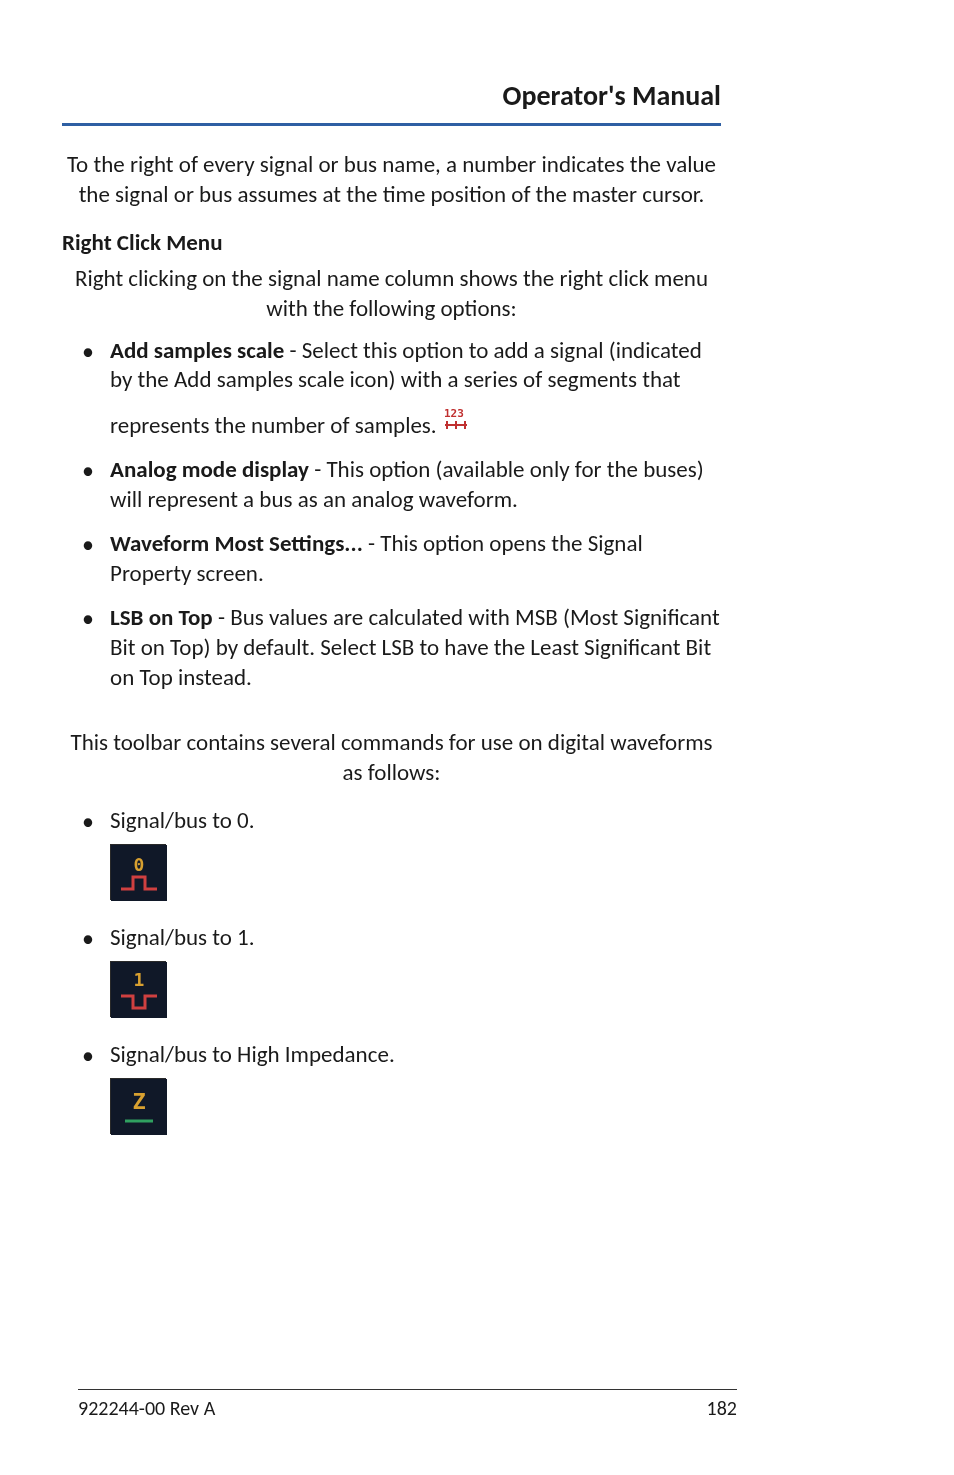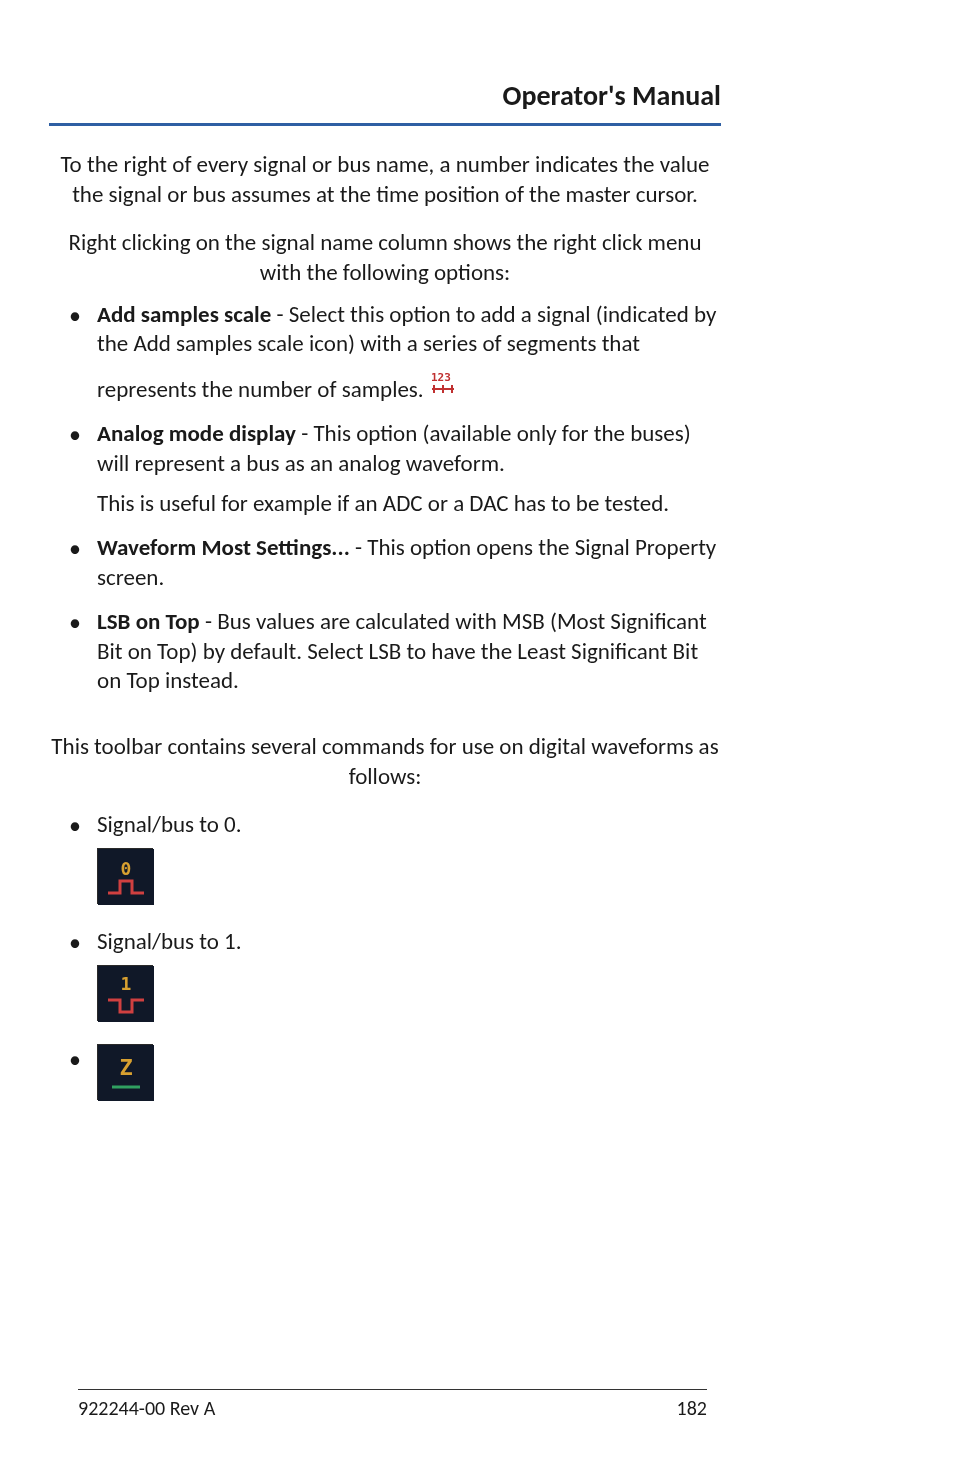--- a/index.html
+++ b/index.html
@@ -1,63 +1,63 @@
 <!DOCTYPE html>
 <html><head>
 <meta charset="utf-8">
 <style>
   * { box-sizing: border-box; margin: 0; padding: 0; }
   html, body { width: 954px; height: 1475px; background: #fff; font-family: "Calibri", "Segoe UI", Arial, sans-serif; color: #1a1a1a; }
-  .page { position: relative; width: 799px; height: 1475px; padding: 78px 78px 60px 49px; }
+  .page { position: relative; width: 799px; height: 1475px; padding: 78px 78px 60px 62px; }
   .header-title { font-size: 28px; font-weight: 700; text-align: right; margin-bottom: 10px; }
   .header-rule { border: none; border-top: 3px solid #2e5fa3; margin-bottom: 24px; }
   .body-text { font-size: 23px; line-height: 1.3; margin-bottom: 18px; text-align: center; }
   .section-head { font-size: 23px; font-weight: 700; margin-bottom: 2px; }
   ul.bullets { list-style: none; padding-left: 48px; margin-bottom: 20px; }
   ul.bullets > li { position: relative; font-size: 23px; line-height: 1.3; margin-bottom: 14px; }
   ul.bullets > li::before { content: "•"; position: absolute; left: -28px; top: 0; font-size: 24px; }
   .li-sub { margin-top: 10px; }
   .icon-slot { display: inline-block; margin-top: 10px; text-decoration: underline; }
   .toolbar-icon-wrap { margin-top: 8px; margin-left: 0; }
   .toolbar-icon { display: inline-block; width: 56px; height: 56px; border: 1px solid #2a2a2a; }
   .bold { font-weight: 700; }
-  .footer { position: absolute; left: 78px; right: 92px; bottom: 55px; }
+  .footer { position: absolute; left: 78px; right: 62px; bottom: 55px; }
   .footer-rule { border: none; border-top: 1.5px solid #333; margin-bottom: 6px; }
   .footer-row { display: flex; justify-content: space-between; font-size: 20px; }
   
   .gap-lg { margin-top: 36px; }
 </style>
 </head>
 <body>
 
 <div class="page">
 
   <div class="header-title">Operator's Manual</div>
   <hr class="header-rule">
 
   <p class="body-text">To the right of every signal or bus name, a number indicates the value the signal or bus assumes at the time position of the master cursor.</p>
 
+  <div class="section-head">Right Click Menu</div>
   <p class="body-text" style="margin-bottom:12px;margin-top:8px;">Right clicking on the signal name column shows the right click menu with the following options:</p>
 
   <ul class="bullets">
     <li>
       <span class="bold">Add samples scale</span><span> - Select this option to add a signal (indicated by the Add samples scale icon) with a series of segments that represents the number of samples.</span>
       <div class="icon-slot">
         <svg width="28" height="28" viewBox="0 0 28 28">
           <text x="2" y="12" font-family="monospace" font-size="11" font-weight="bold" fill="#c03030">123</text>
           <line x1="3" y1="20" x2="25" y2="20" stroke="#c03030" stroke-width="2"></line>
           <line x1="5" y1="16" x2="5" y2="24" stroke="#c03030" stroke-width="2"></line>
           <line x1="14" y1="16" x2="14" y2="24" stroke="#c03030" stroke-width="2"></line>
           <line x1="23" y1="16" x2="23" y2="24" stroke="#c03030" stroke-width="2"></line>
         </svg>
       </div>
     </li>
     <li>
       <span class="bold">Analog mode display</span><span> - This option (available only for the buses) will represent a bus as an analog waveform.</span>
-      <div class="li-sub">This is useful for example if an ADC or a DAC has to be tested.</div>
     </li>
     <li>
       <span class="bold">Waveform Most Settings...</span><span> - This option opens the Signal Property screen.</span>
     </li>
     <li>
       <span class="bold">LSB on Top</span><span> - Bus values are calculated with MSB (Most Significant Bit on Top) by default. Select LSB to have the Least Significant Bit on Top instead.</span>
     </li>
   </ul>
 
   <p class="body-text gap-lg">This toolbar contains several commands for use on digital waveforms as follows:</p>
@@ -81,20 +81,21 @@
         <span class="toolbar-icon">
           <svg width="56" height="56" viewBox="0 0 56 56">
             <rect x="0" y="0" width="56" height="56" fill="#101828"></rect>
             <text x="28" y="24" text-anchor="middle" font-family="monospace" font-size="18" font-weight="bold" fill="#d8a030">1</text>
             <path d="M10 34 L22 34 L22 46 L34 46 L34 34 L46 34" fill="none" stroke="#d04040" stroke-width="3"></path>
           </svg>
         </span>
       </div>
     </li>
     <li>
+      <span>Signal/bus to High Impedance.</span>
       <div class="toolbar-icon-wrap">
         <span class="toolbar-icon">
           <svg width="56" height="56" viewBox="0 0 56 56">
             <rect x="0" y="0" width="56" height="56" fill="#101828"></rect>
             <text x="28" y="30" text-anchor="middle" font-family="monospace" font-size="22" font-weight="bold" fill="#d8a030">Z</text>
             <line x1="14" y1="42" x2="42" y2="42" stroke="#30a060" stroke-width="3"></line>
           </svg>
         </span>
       </div>
     </li>

